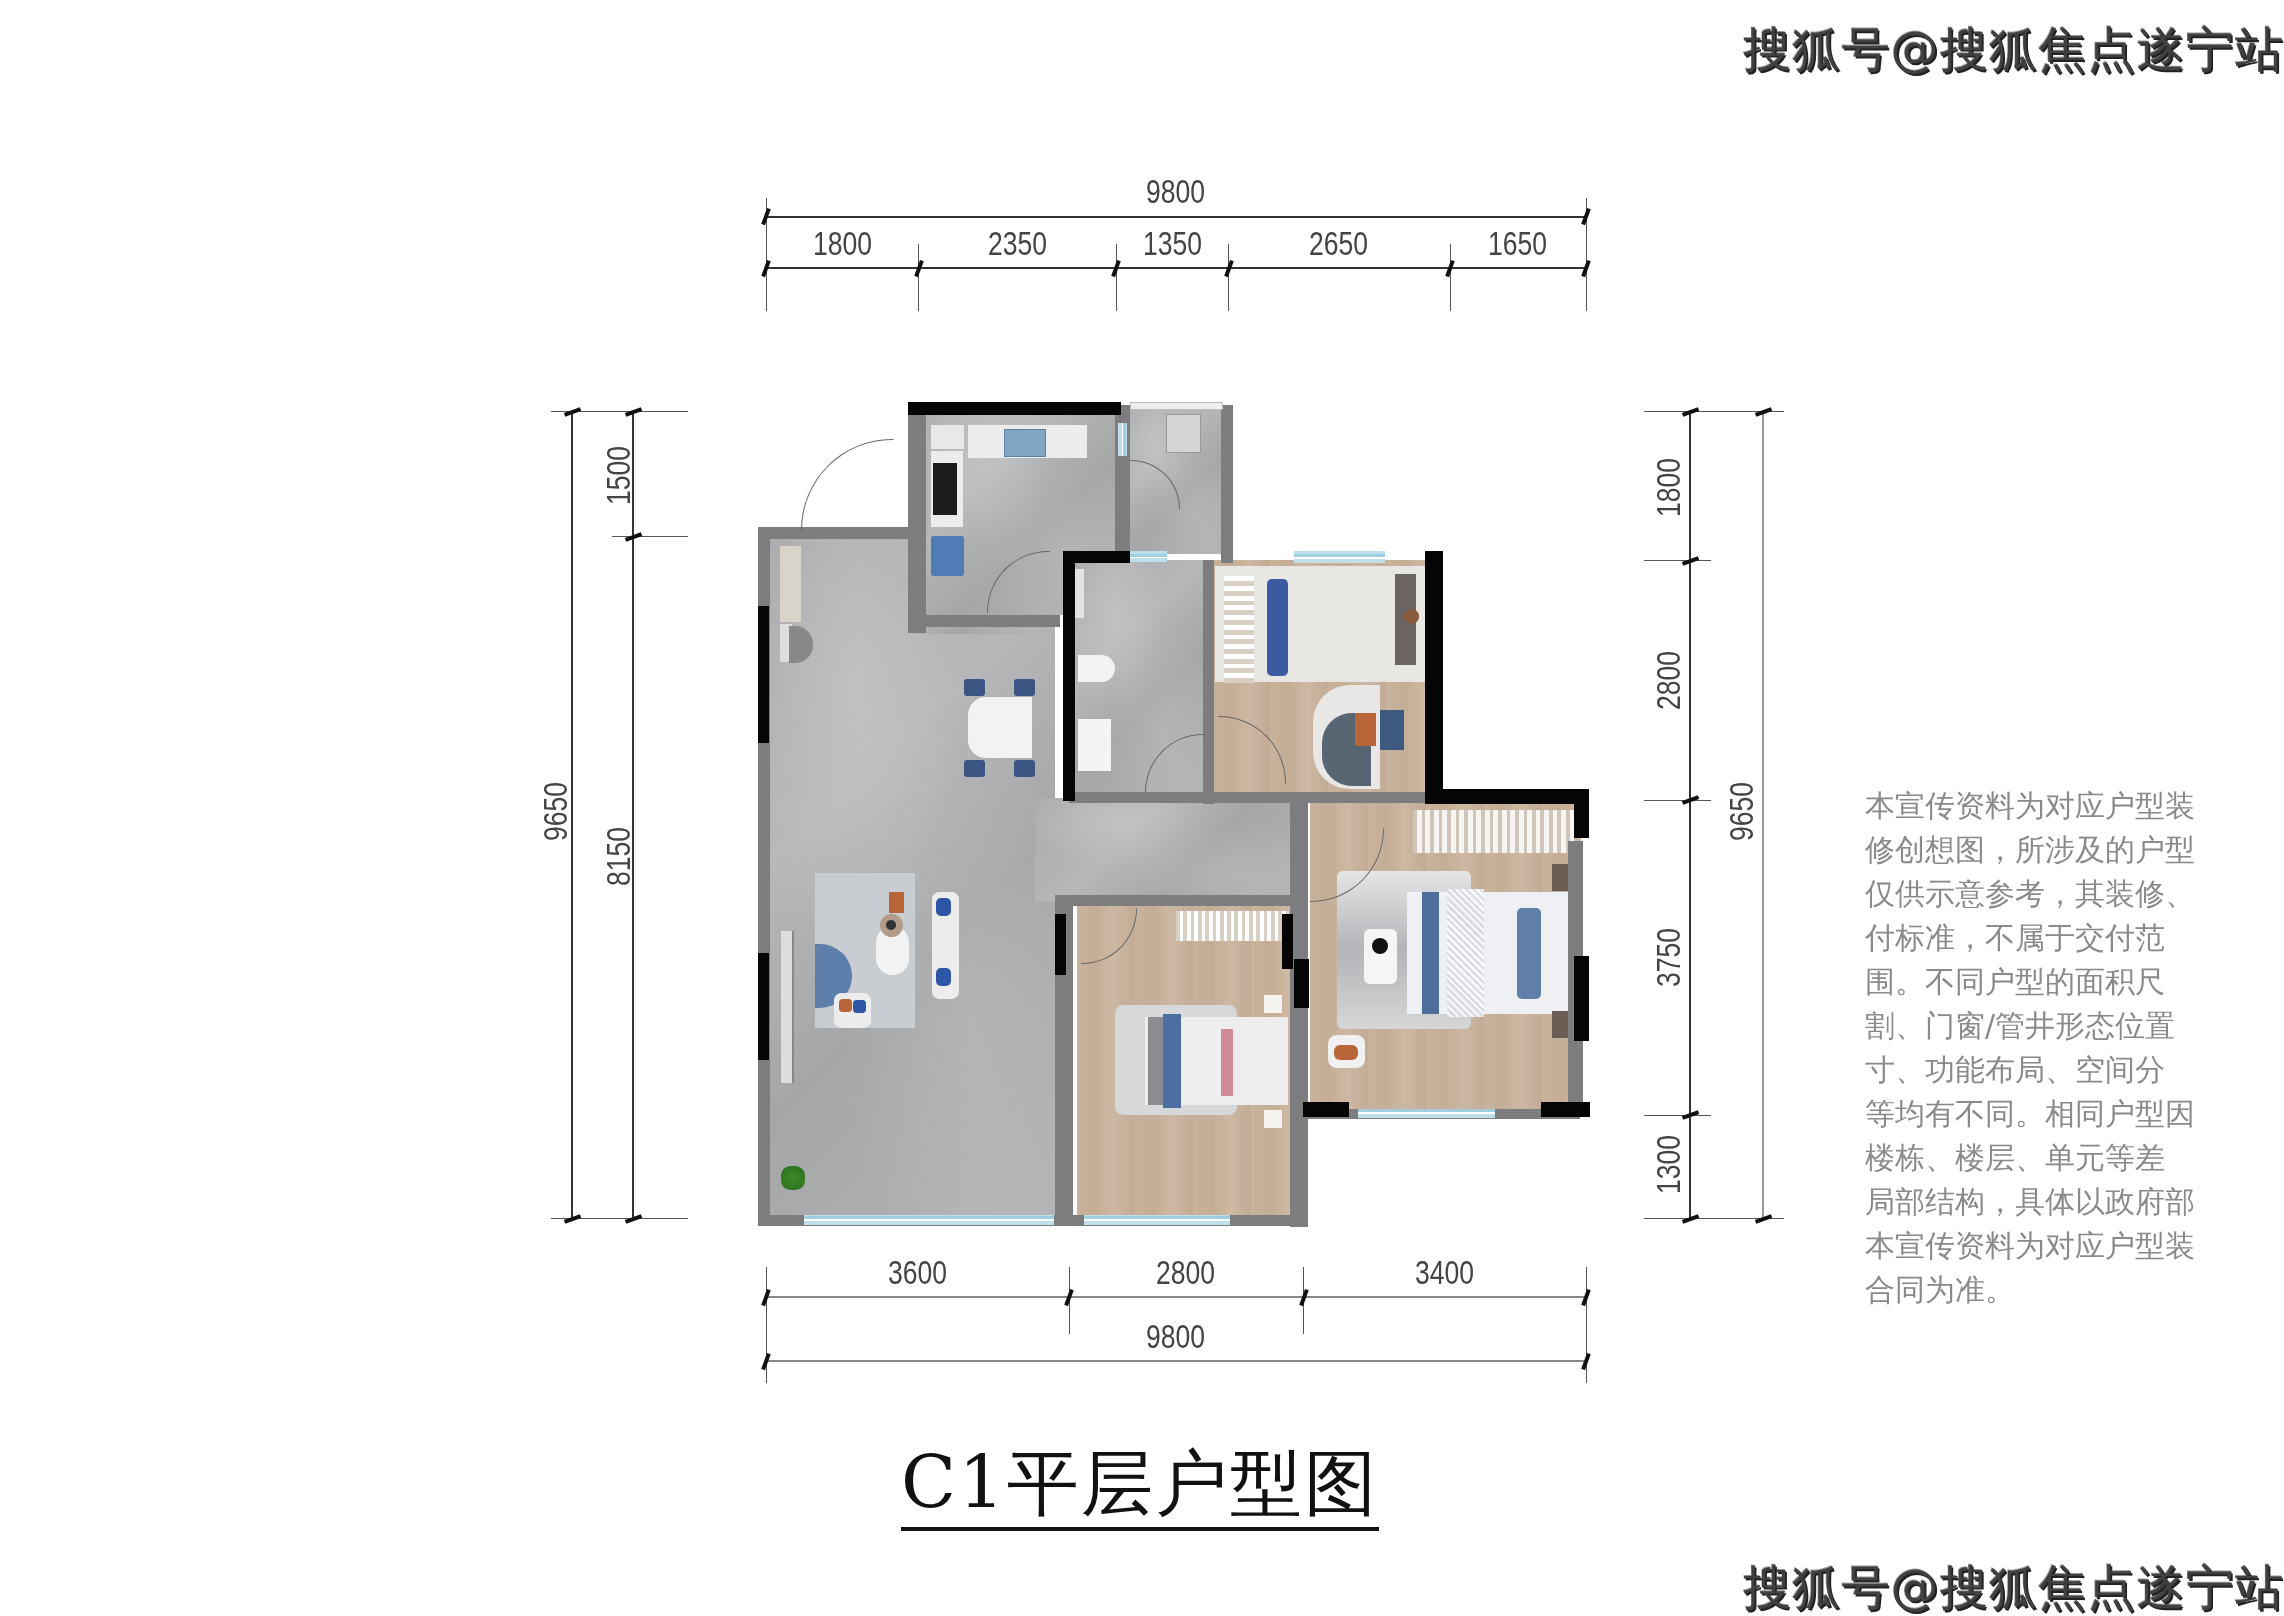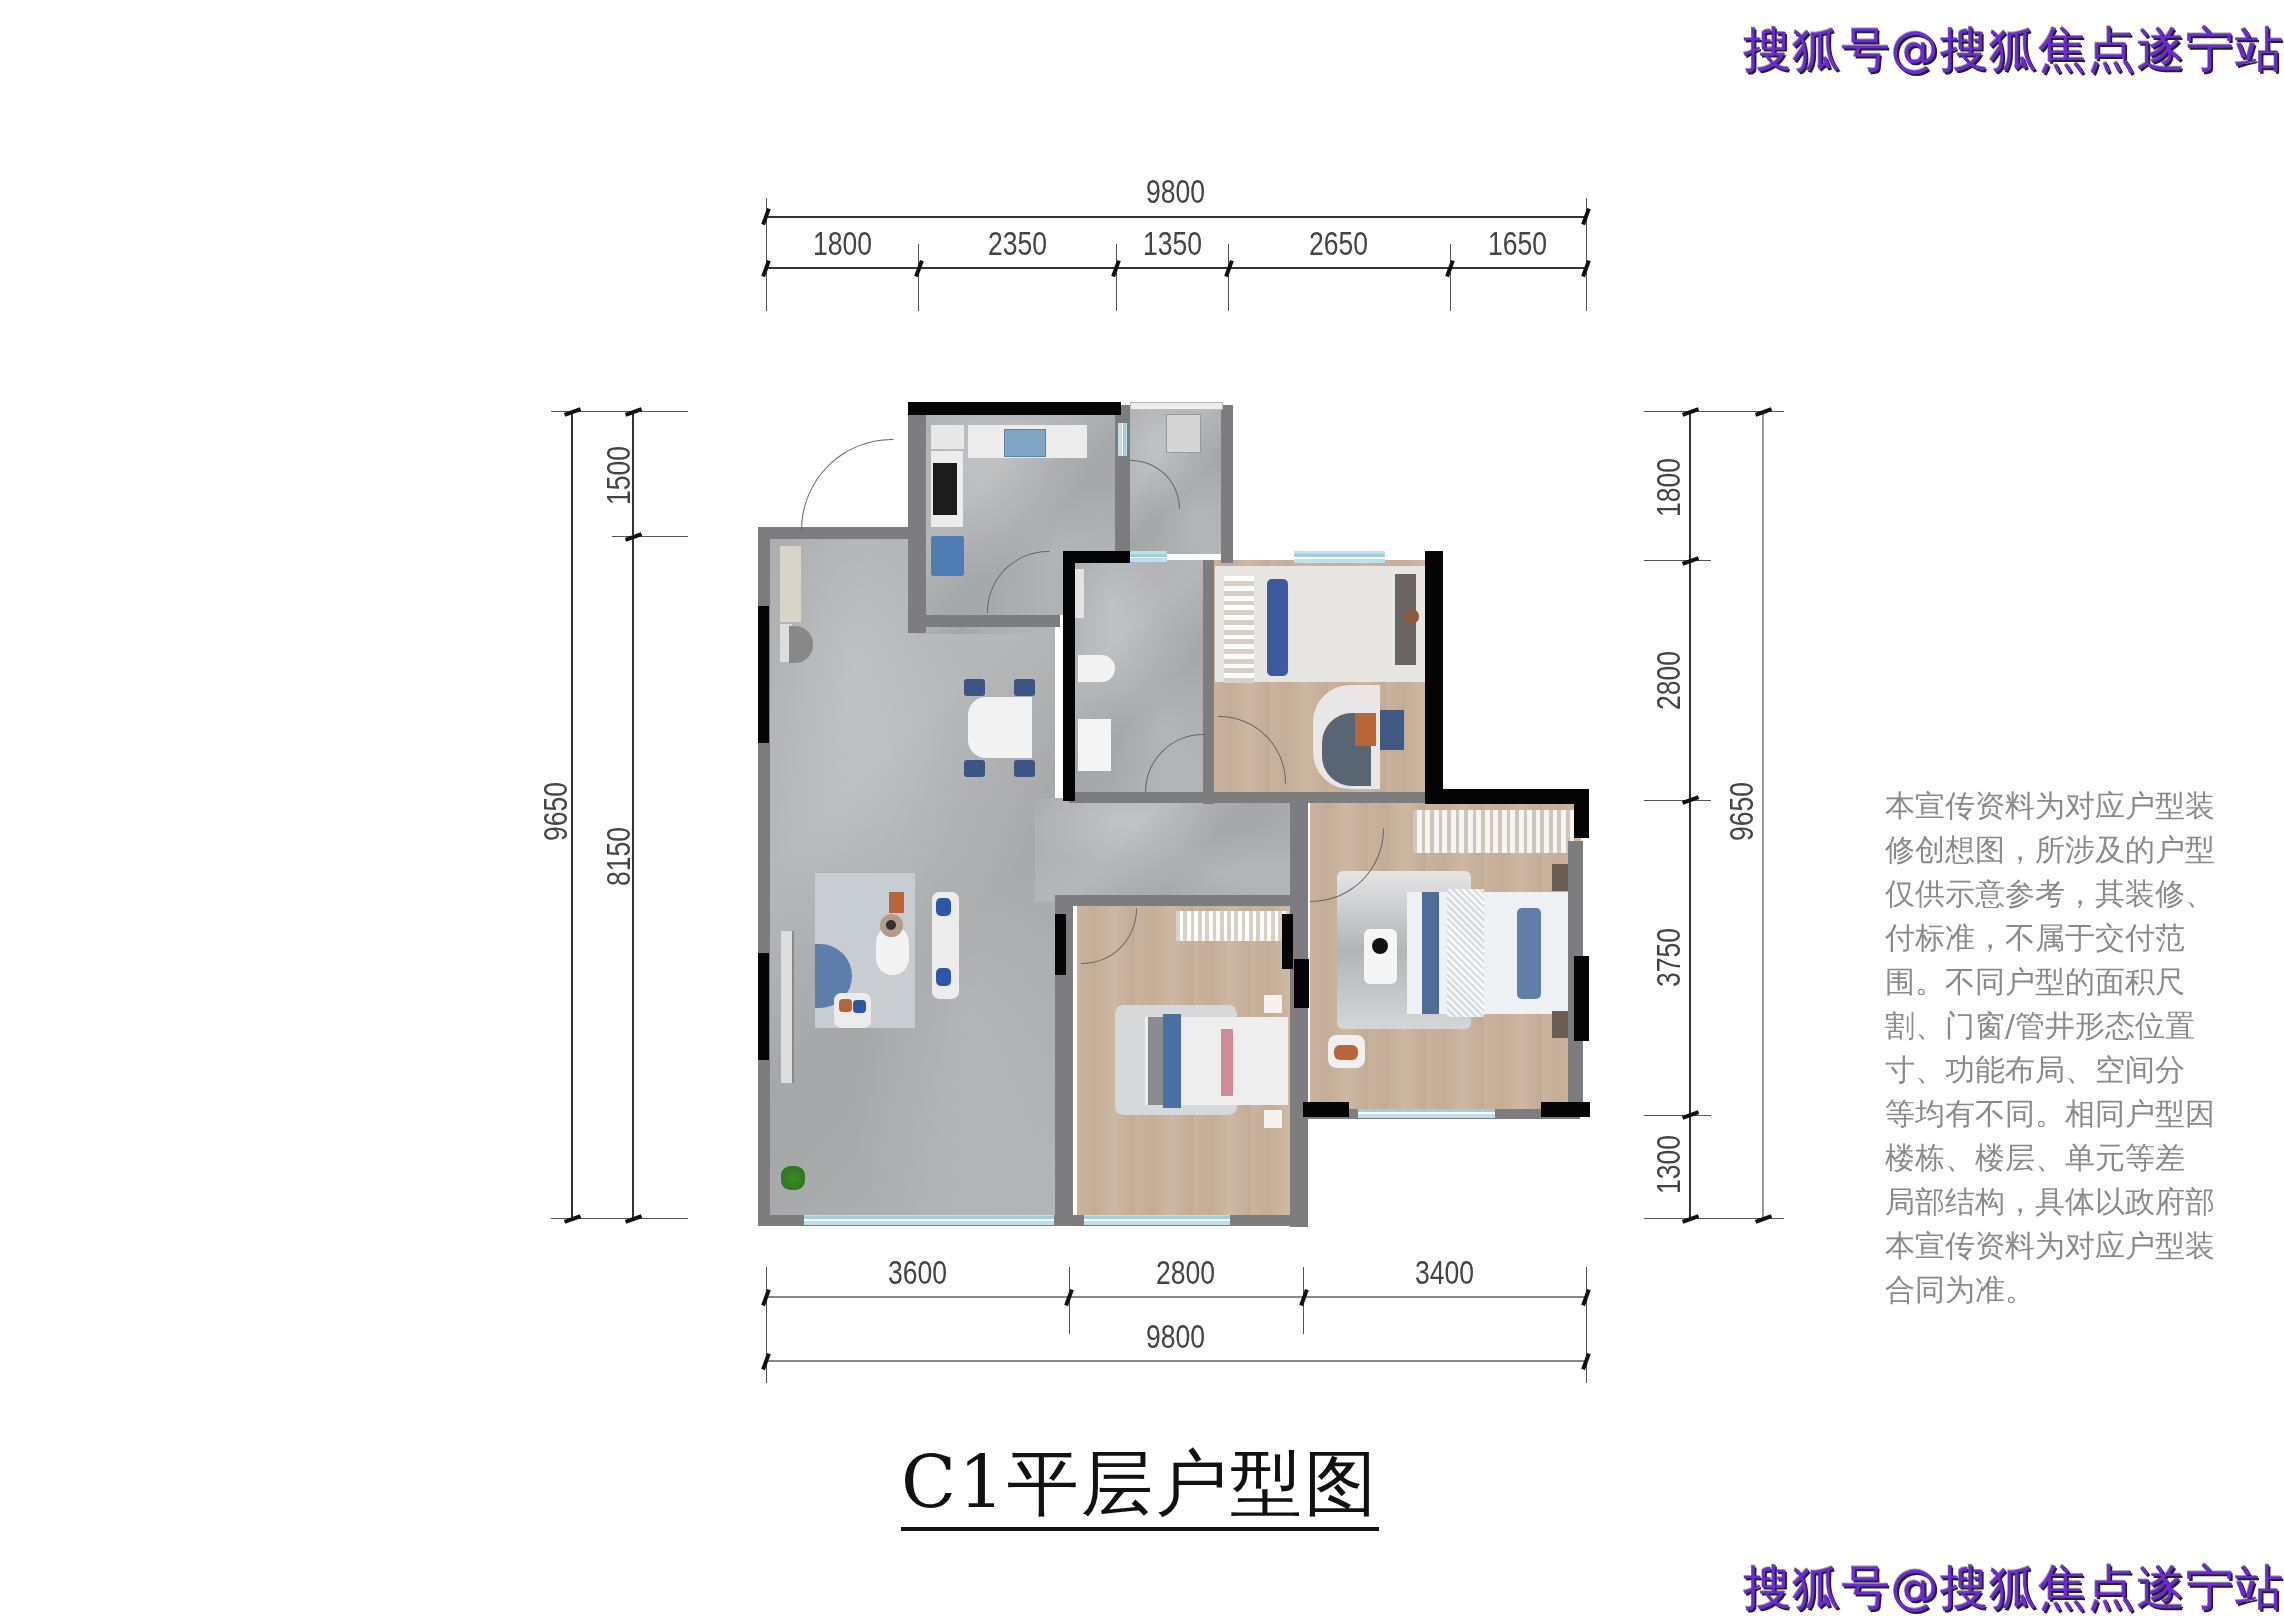--- a/index.html
+++ b/index.html
@@ -1,25 +1,25 @@
 <!DOCTYPE html>
 <html style="font-size:9.7px"><head>
 <meta charset="utf-8">
 <style>
   html,body{margin:0;padding:0;background:#fff;}
   body{width:2284px;height:1616px;position:relative;overflow:hidden;font-family:"DejaVu Sans","Liberation Sans",sans-serif;}
-  .watermark{position:absolute;font-size:48px;color:#6d28d9;letter-spacing:1.2px;
+  .watermark{position:absolute;font-size:48px;color:#404040;letter-spacing:1.2px;
     text-shadow:1.8px 1.8px 0 #222, -0.6px -0.6px 0 #999, 0.6px 0 0 #555;font-family:"DejaVu Sans",sans-serif;white-space:nowrap;}
   .dimline{position:absolute;background:#555;}
   .dimtext{position:absolute;font-family:"Liberation Sans Narrow","Liberation Sans",sans-serif;color:#444;font-size:34px;font-weight:300;transform:scaleX(0.78);transform-origin:center;white-space:nowrap;text-align:center;}
   .tick{position:absolute;width:3.7px;height:17px;background:#111;transform:rotate(20deg);}
   .vtext{position:absolute;font-family:"Liberation Sans",sans-serif;color:#444;font-size:34px;white-space:nowrap;transform:rotate(-90deg) scaleX(0.78);transform-origin:center;}
   .htick{position:absolute;width:17px;height:3.7px;background:#111;transform:rotate(-20deg);}
   .disclaimer{position:absolute;left:1865px;top:784px;width:365px;color:#8a8a8a;font-size:30px;line-height:44px;font-family:"DejaVu Sans",sans-serif;}
-  .disclaimer div{white-space:nowrap;margin-left:20px;}
+  .disclaimer div{white-space:nowrap;}
   .title{position:absolute;left:901px;top:1444px;font-family:"DejaVu Serif","Liberation Serif",serif;font-size:72px;color:#111;border-bottom:4.3px solid #111;padding-bottom:3.7px;letter-spacing:2.4px;line-height:79px;}
   
   .wall{position:absolute;background:#7d7d7f;}
   .bwall{position:absolute;background:#050505;}
   .floor-stone{position:absolute;background:
       radial-gradient(ellipse at 30% 20%, rgba(255,255,255,.18), transparent 40%),
       radial-gradient(ellipse at 70% 70%, rgba(255,255,255,.12), transparent 45%),
       linear-gradient(135deg,#a9aaac 0%,#b6b7b9 35%,#a5a6a8 60%,#b3b4b6 100%);}
   .floor-wood{position:absolute;background:repeating-linear-gradient(90deg,#c9b39d 0px,#c4ad96 18px,#cdb8a3 37px,#c2ab95 58px);}
   .window{position:absolute;background:repeating-linear-gradient(0deg,#bfe0ea 0 3.7px,#fff 3.7px 5.5px,#9fcfde 5.5px 8.5px);}

